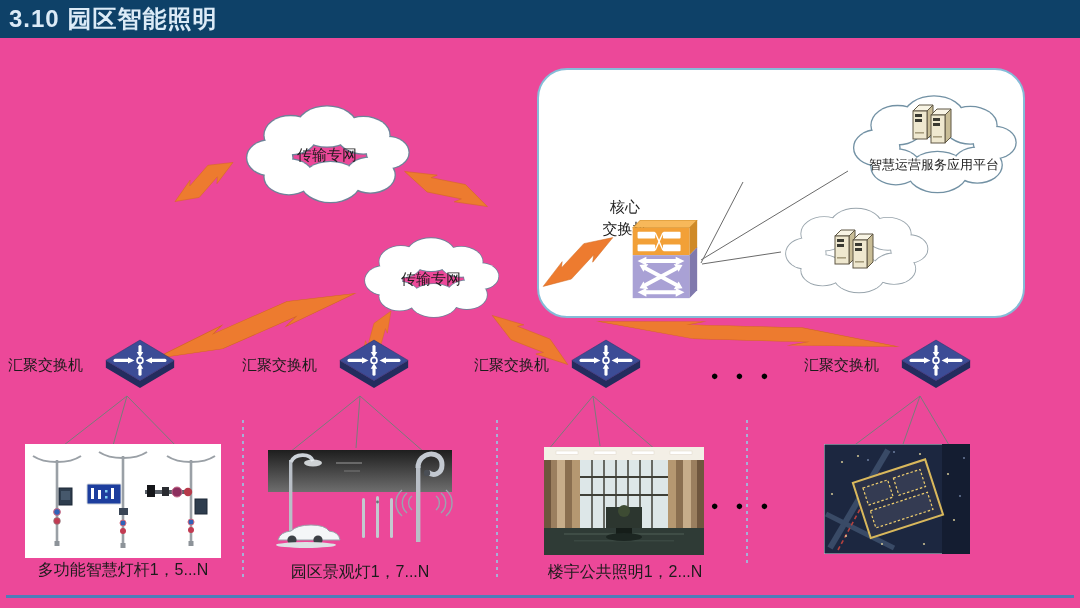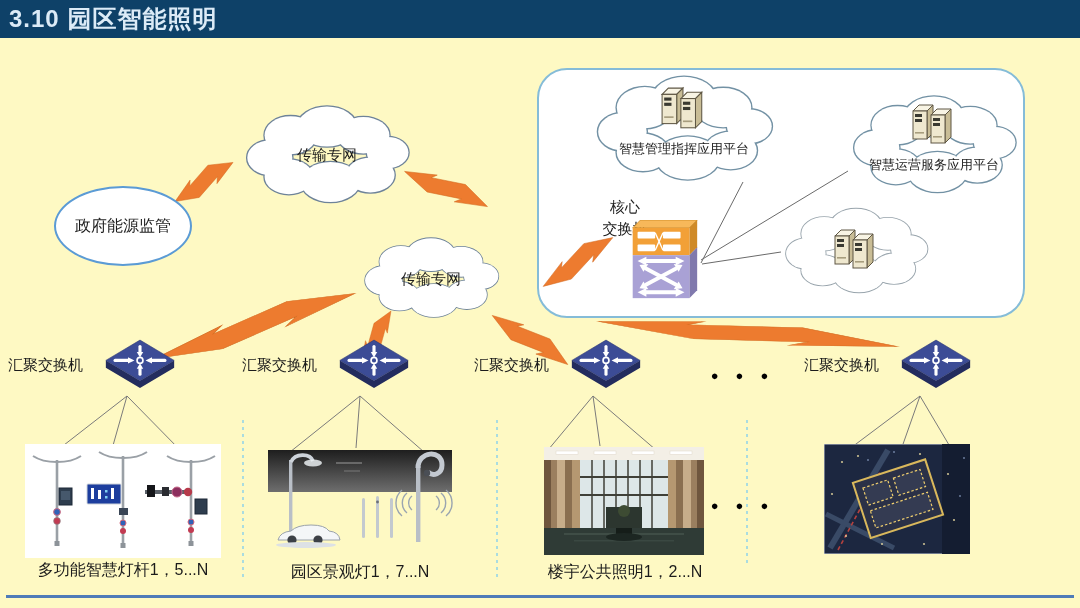--- a/index.html
+++ b/index.html
@@ -1,17 +1,17 @@
 <!DOCTYPE html>
 <html><head>
 <meta charset="utf-8">
 <style>
   html,body{margin:0;padding:0;background:#fff;}
   body{font-family:"Liberation Sans","DejaVu Sans",sans-serif;}
-  #stage{position:relative;width:1080px;height:608px;background:#fef9c3;overflow:hidden;}
+  #stage{position:relative;width:1080px;height:608px;background:#ec4899;overflow:hidden;}
 
   
   .titlebar{position:absolute;left:0;top:0;width:1080px;height:38px;background:#0e4168;
     display:flex;align-items:center;z-index:5;}
   .titlebar .t{color:#dcebf7;font-size:24px;font-weight:bold;padding-left:9px;letter-spacing:1px;}
 
   
   .abs{position:absolute;}
 
   
@@ -182,47 +182,35 @@
         </g>
     </g>
 
     <g stroke="#8ed2ea" stroke-width="1.5" stroke-dasharray="3 4">
       <line x1="243" y1="420" x2="243" y2="578"></line>
       <line x1="497" y1="420" x2="497" y2="578"></line>
       <line x1="747" y1="420" x2="747" y2="566"></line>
     </g>
   </svg>
 
-  <div class="abs gov">
-    <span>政府能源监管</span>
-  </div>
 
   <div class="abs cloud cl-wan-top cloud-wan">
     <svg class="cshape">
         <use href="#cloud" width="178" height="104"></use>
       </svg>
     <div class="clabel">传输专网</div>
   </div>
 
   <div class="abs cloud cl-wan-mid cloud-wan">
     <svg class="cshape">
         <use href="#cloud" width="196" height="86"></use>
       </svg>
     <div class="clabel">传输专网</div>
   </div>
 
-  <div class="abs cloud cl-plat1 cloud-plat">
-    <svg class="cshape">
-        <use href="#cloud" width="196" height="112"></use>
-      </svg>
-    <svg class="servers" style="top:12px;width:48px;height:46px" viewBox="0 0 46 44">
-        <use href="#servers"></use>
-      </svg>
-    <div class="clabel">智慧管理指挥应用平台</div>
-  </div>
 
   <div class="abs cloud cl-plat2 cloud-plat">
     <svg class="cshape">
         <use href="#cloud" width="176" height="104"></use>
       </svg>
     <svg class="servers" style="top:9px;width:46px;height:44px" viewBox="0 0 46 44">
         <use href="#servers"></use>
       </svg>
     <div class="clabel">智慧运营服务应用平台</div>
   </div>

